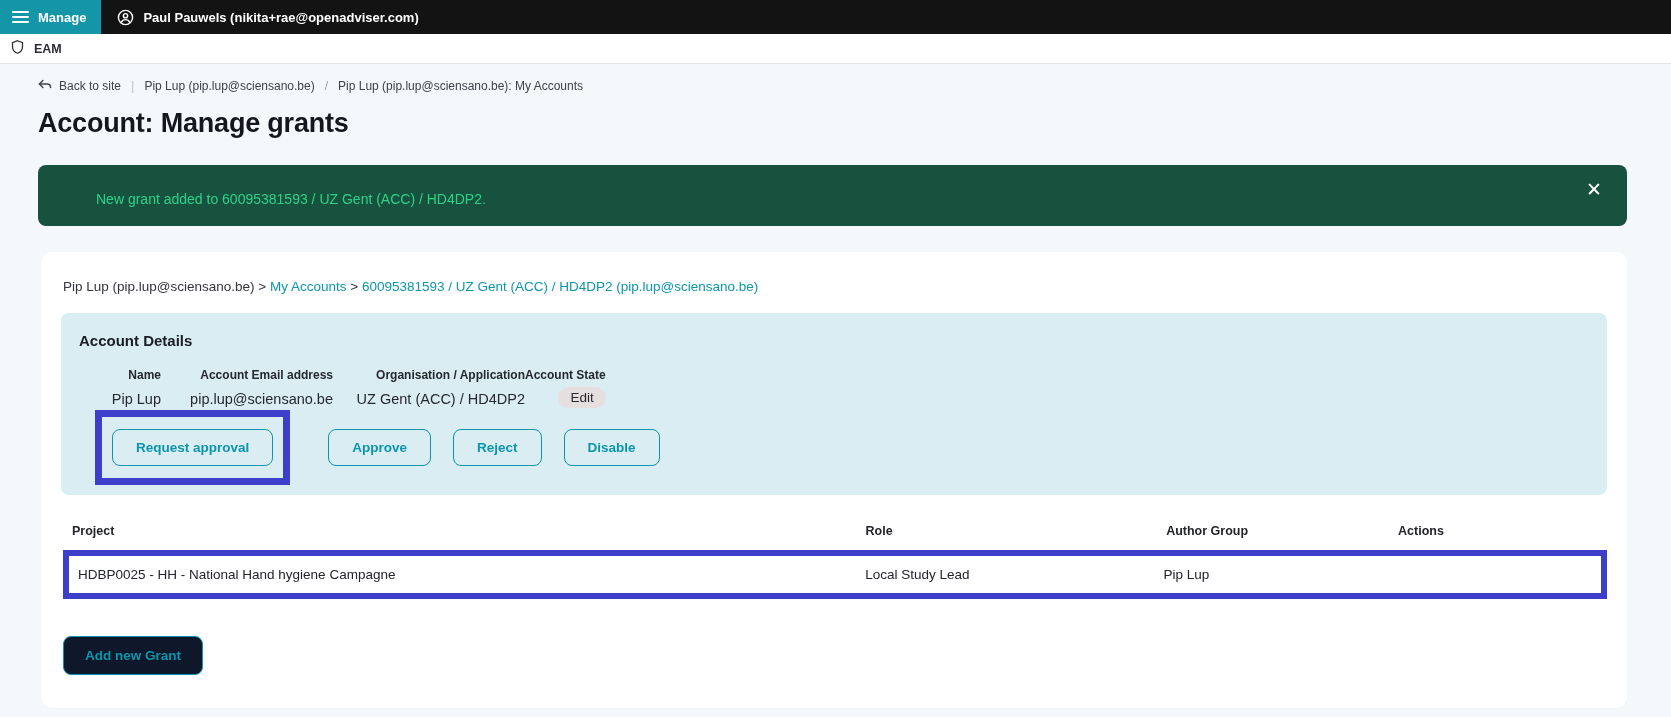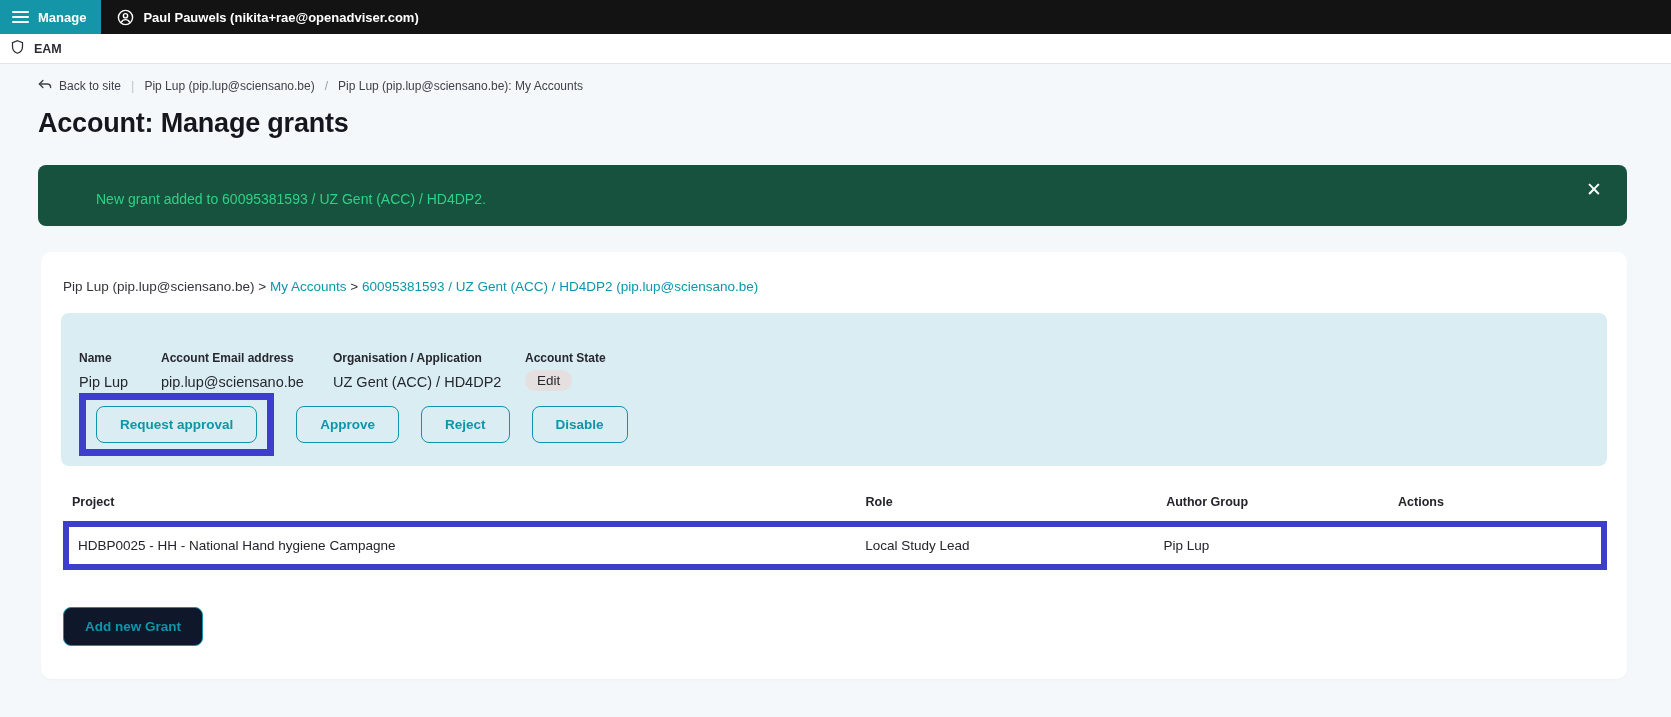--- a/index.html
+++ b/index.html
@@ -40,31 +40,31 @@
 
   
   .content-card { margin:26px 0 0 3px; background:#ffffff; border-radius:10px; padding:27px 20px 33px 20px; box-shadow:0 1px 2px rgba(0,0,0,0.03); }
 
   .account-breadcrumb { font-size:13.5px; color:#33343c; padding-left:2px; }
   .account-breadcrumb .link { color:#0d96ab; text-decoration:none; cursor:pointer; }
 
   .details-card { margin-top:19px; background:#d9edf3; border-radius:8px; padding:19px 18px 22px 18px; }
   .details-title { font-size:15px; font-weight:700; color:#1b1c24; }
   .details-fields { display:flex; margin-top:19px; }
-  .field { margin-right:0; }
+  .field { margin-right:0;text-align:right; }
   .field:nth-child(1){ width:82px; }
   .field:nth-child(2){ width:172px; }
   .field:nth-child(3){ width:192px; }
   .field-label { font-size:12px; font-weight:700; color:#27282f; }
   .field-value { font-size:14.5px; color:#27282f; margin-top:9px; }
   .state-badge { display:inline-block; background:#e6dfdf; border-radius:12px; padding:3px 12px; font-size:13.5px; color:#27282f; margin-top:5px; }
 
   .details-actions { display:flex; align-items:center; margin-top:14px; gap:22px; }
   .btn-outline { background:transparent; border:1.5px solid #0d96ab; color:#0d96ab; font-size:13.5px; font-weight:600; border-radius:8px; padding:10px 23px; cursor:pointer; font-family:inherit; white-space:nowrap; }
-  .highlight-box { border:7px solid #3d3ec9; padding:6px 10px; margin:-12px 0; }
+  .highlight-box { border:7px solid #3d3ec9; padding:12px 10px; margin:-12px 16px; }
 
   
   .grants-table { margin-top:29px; padding-left:2px; }
   .thead { display:flex; font-size:12.5px; font-weight:700; color:#23242c; padding:0 9px; }
   .col-project { width:52%; }
   .col-role { width:19.7%; }
   .col-author { width:15.2%; }
   .col-actions { width:13.1%; }
   .row-highlight { border:6px solid #3d3ec9; margin-top:12px; background:#fff; }
   .trow { display:flex; align-items:center; font-size:13.5px; color:#23242c; padding:9px 9px; min-height:37px; }
@@ -138,20 +138,21 @@
     <div class="account-breadcrumb">
       <span>Pip Lup (pip.lup@sciensano.be)</span>
       <span>&gt;</span>
       <span class="link">My Accounts</span>
       <span>&gt;</span>
       <span class="link">60095381593 / UZ Gent (ACC) / HD4DP2 (pip.lup@sciensano.be)</span>
     </div>
 
     
     <div class="details-card">
+      <div class="details-title">Account Details</div>
 
       <div class="details-fields">
         <div class="field">
           <div class="field-label">Name</div>
           <div class="field-value">Pip Lup</div>
         </div>
         <div class="field">
           <div class="field-label">Account Email address</div>
           <div class="field-value">pip.lup@sciensano.be</div>
         </div>

